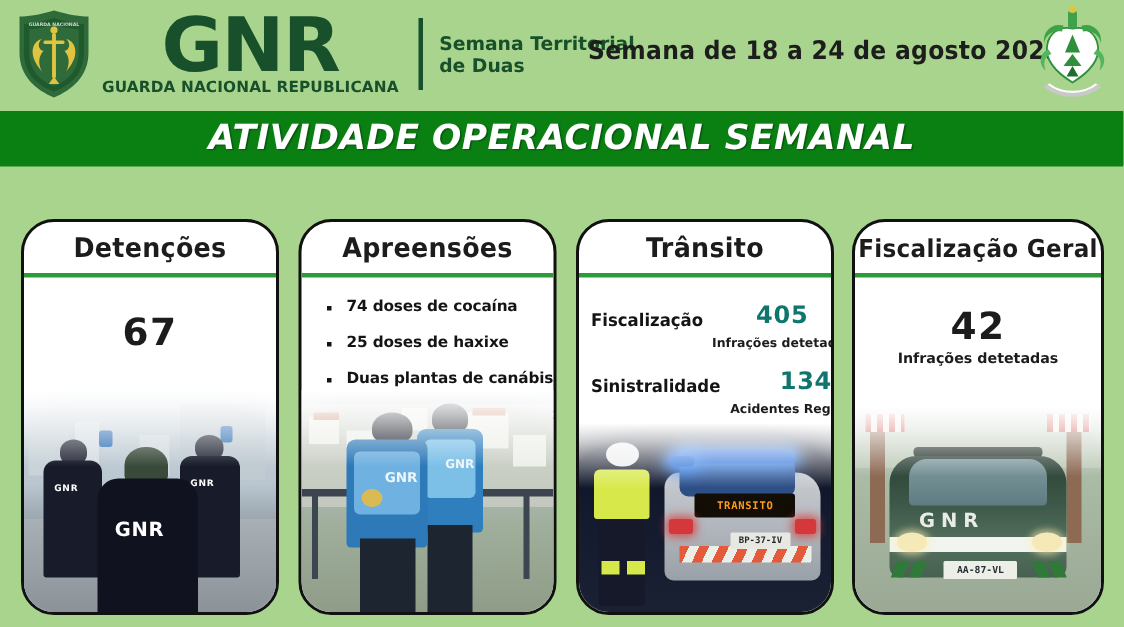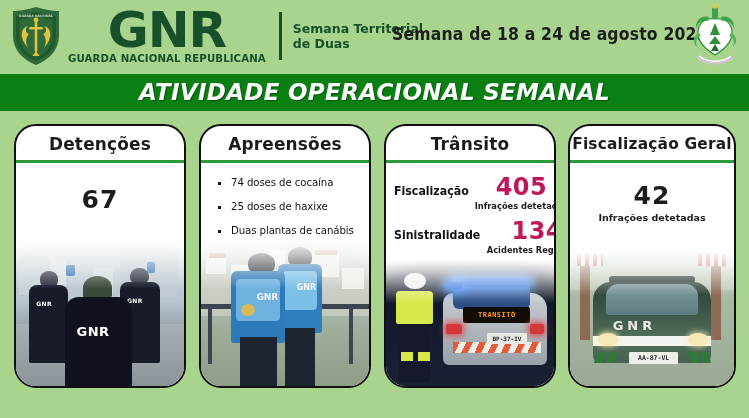--- a/index.html
+++ b/index.html
@@ -105,21 +105,21 @@
     font-size: 23px;
     letter-spacing: 0.3px;
     color: #ffffff;
     text-shadow: 1px 1px 1px rgba(0,0,0,.35);
     white-space: nowrap;
   }
 
   
   .cards {
     position: absolute;
-    left: 0; top: 106px;
+    left: 0; top: 128px;
     width: 749px; height: 286px;
   }
   .card {
     position: absolute;
     top: 18px;
     width: 172px;
     height: 264px;
     background: #ffffff;
     border: 2px solid #111111;
     border-radius: 22px;
@@ -176,21 +176,21 @@
   }
 
   
   .bullets {
     list-style: none;
     margin: 0;
     padding: 14px 8px 0 14px;
   }
   .bullets li {
     font-family: "DejaVu Sans", sans-serif;
-    font-weight: normal;
+    font-weight: bold;
     font-size: 10.2px;
     color: #141414;
     margin-bottom: 13px;
     position: relative;
     padding-left: 16px;
     white-space: nowrap;
     letter-spacing: -0.1px;
   }
   .bullets li:before {
     content: "";
@@ -220,23 +220,23 @@
     flex: 0 0 auto;
   }
   .metric-val {
     flex: 1 1 auto;
     text-align: center;
     padding-left: 2px;
   }
   .metric-num {
     font-family: "DejaVu Sans", sans-serif;
     font-weight: bold;
-    font-size: 24px;
+    font-size: 16px;
     line-height: 25px;
-    color: #be185d;
+    color: #0f766e;
     letter-spacing: 0.5px;
     text-align: right;
   }
   .metric-cap {
     font-family: "DejaVu Sans", sans-serif;
     font-weight: bold;
     font-size: 8.3px;
     color: #1c1c1c;
     margin-top: 1px;
     white-space: nowrap;

